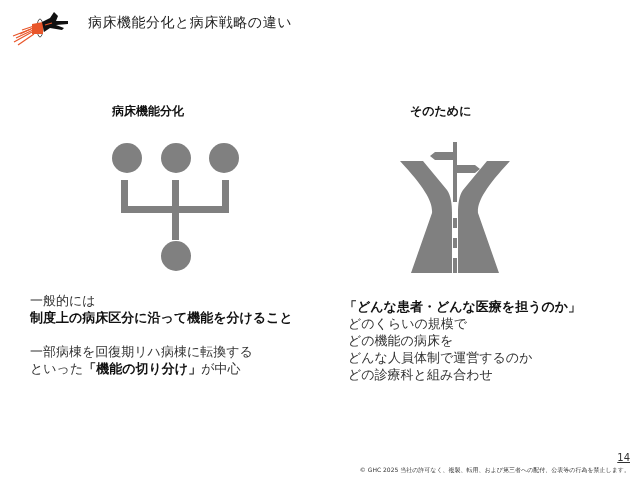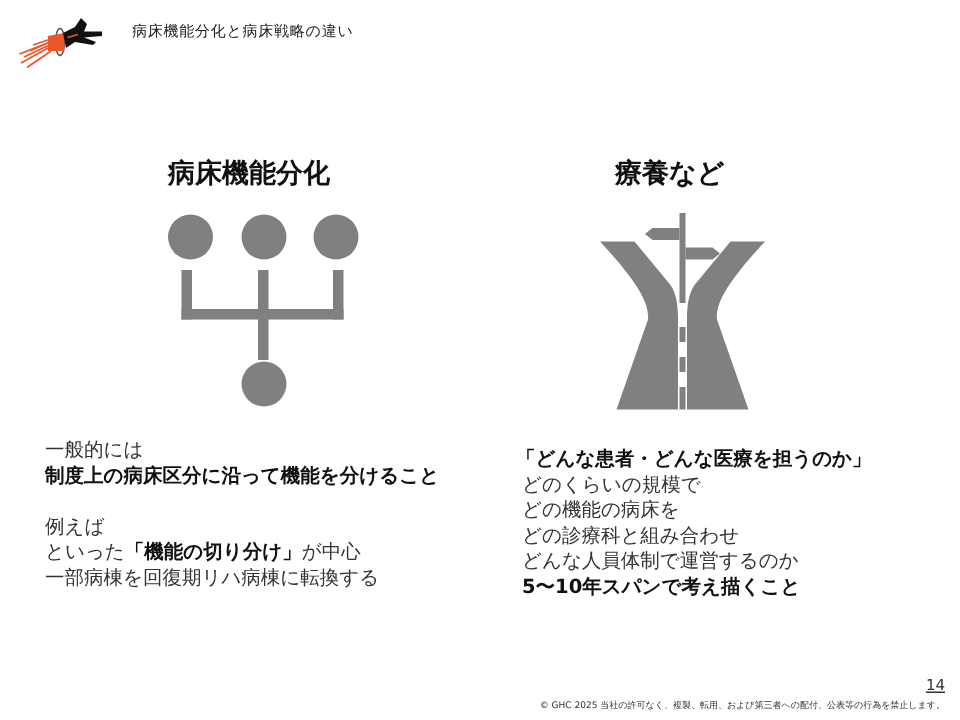--- a/index.html
+++ b/index.html
@@ -1,20 +1,20 @@
 <!DOCTYPE html>
 <html><head>
 <meta charset="utf-8">
 <style>
   html, body { margin:0; padding:0; }
   body { width:640px; height:480px; background:#ffffff; position:relative; overflow:hidden;
          font-family:"DejaVu Sans", "Liberation Sans", sans-serif; color:#222; }
   .logo { position:absolute; left:10px; top:8px; width:62px; height:38px; }
-  .title { position:absolute; left:88px; top:14px; font-size:10px; color:#222; letter-spacing:0.5px; }
-  .col-head { position:absolute; font-size:18px; font-weight:bold; color:#111; }
+  .title { position:absolute; left:88px; top:14px; font-size:14px; color:#222; letter-spacing:0.5px; }
+  .col-head { position:absolute; font-size:12px; font-weight:bold; color:#111; }
   .icon { position:absolute; }
   .text-block { position:absolute; font-size:13px; line-height:17px; color:#333; }
   .text-block div { white-space:nowrap; }
   .bold { font-weight:bold; color:#111; }
   .gap { height:17px; }
   .page-num { position:absolute; right:10px; top:452px; font-size:10px; color:#333;text-decoration:underline; }
   .copyright { position:absolute; right:10px; top:466px; font-size:6px; color:#333; white-space:nowrap; }
 </style>
 </head>
 <body>
@@ -47,26 +47,25 @@
     <rect x="62" y="38" width="7" height="60"></rect>
     <rect x="11" y="64" width="108" height="7"></rect>
     <circle cx="66" cy="114" r="15"></circle>
   </g>
 </svg>
 
 <div class="text-block" style="left:30px; top:292px;">
   <div>一般的には</div>
   <div class="bold">制度上の病床区分に沿って機能を分けること</div>
   <div class="gap"></div>
-  <div>例えば</div>
+  <div>一部病棟を回復期リハ病棟に転換する</div>
   <div><span>といった</span><span class="bold">「</span><span class="bold">機能の切り分け</span><span class="bold">」</span><span>が中心</span></div>
-  <div>一部病棟を回復期リハ病棟に転換する</div>
 </div>
 
-<div class="col-head" style="left:410px; top:103px;">療養など</div>
+<div class="col-head" style="left:410px; top:103px;">そのために</div>
 
 <svg class="icon" viewBox="0 0 120 140" style="left:395px; top:138px; width:120px; height:140px;">
   <g fill="#808080">
 
     <path d="M5 23 L28 23 L52 52 C56 58 57 66 57 75 L57 135 L16 135 L37 75 C38 64 30 50 5 23 Z"></path>
 
     <path d="M115 23 L92 23 L68 52 C64 58 63 66 63 75 L63 135 L104 135 L83 75 C82 64 90 50 115 23 Z"></path>
 
     <rect x="58" y="4" width="4" height="60"></rect>
 
@@ -80,19 +79,18 @@
     <rect x="58" y="80" width="4" height="10"></rect>
     <rect x="58" y="100" width="4" height="10"></rect>
     <rect x="58" y="120" width="4" height="15"></rect>
   </g>
 </svg>
 
 <div class="text-block" style="left:348px; top:298px;">
   <div class="bold" style="margin-left:-4px;text-align:center;">「どんな患者・どんな医療を担うのか」</div>
   <div>どのくらいの規模で</div>
   <div>どの機能の病床を</div>
+  <div>どんな人員体制で運営するのか</div>
   <div>どの診療科と組み合わせ</div>
-  <div>どんな人員体制で運営するのか</div>
-  <div class="bold">5〜10年スパンで考え描くこと</div>
 </div>
 
 <div class="page-num">14</div>
 <div class="copyright">© GHC 2025  当社の許可なく、複製、転用、および第三者への配付、公表等の行為を禁止します。</div>
 
 </body></html>

